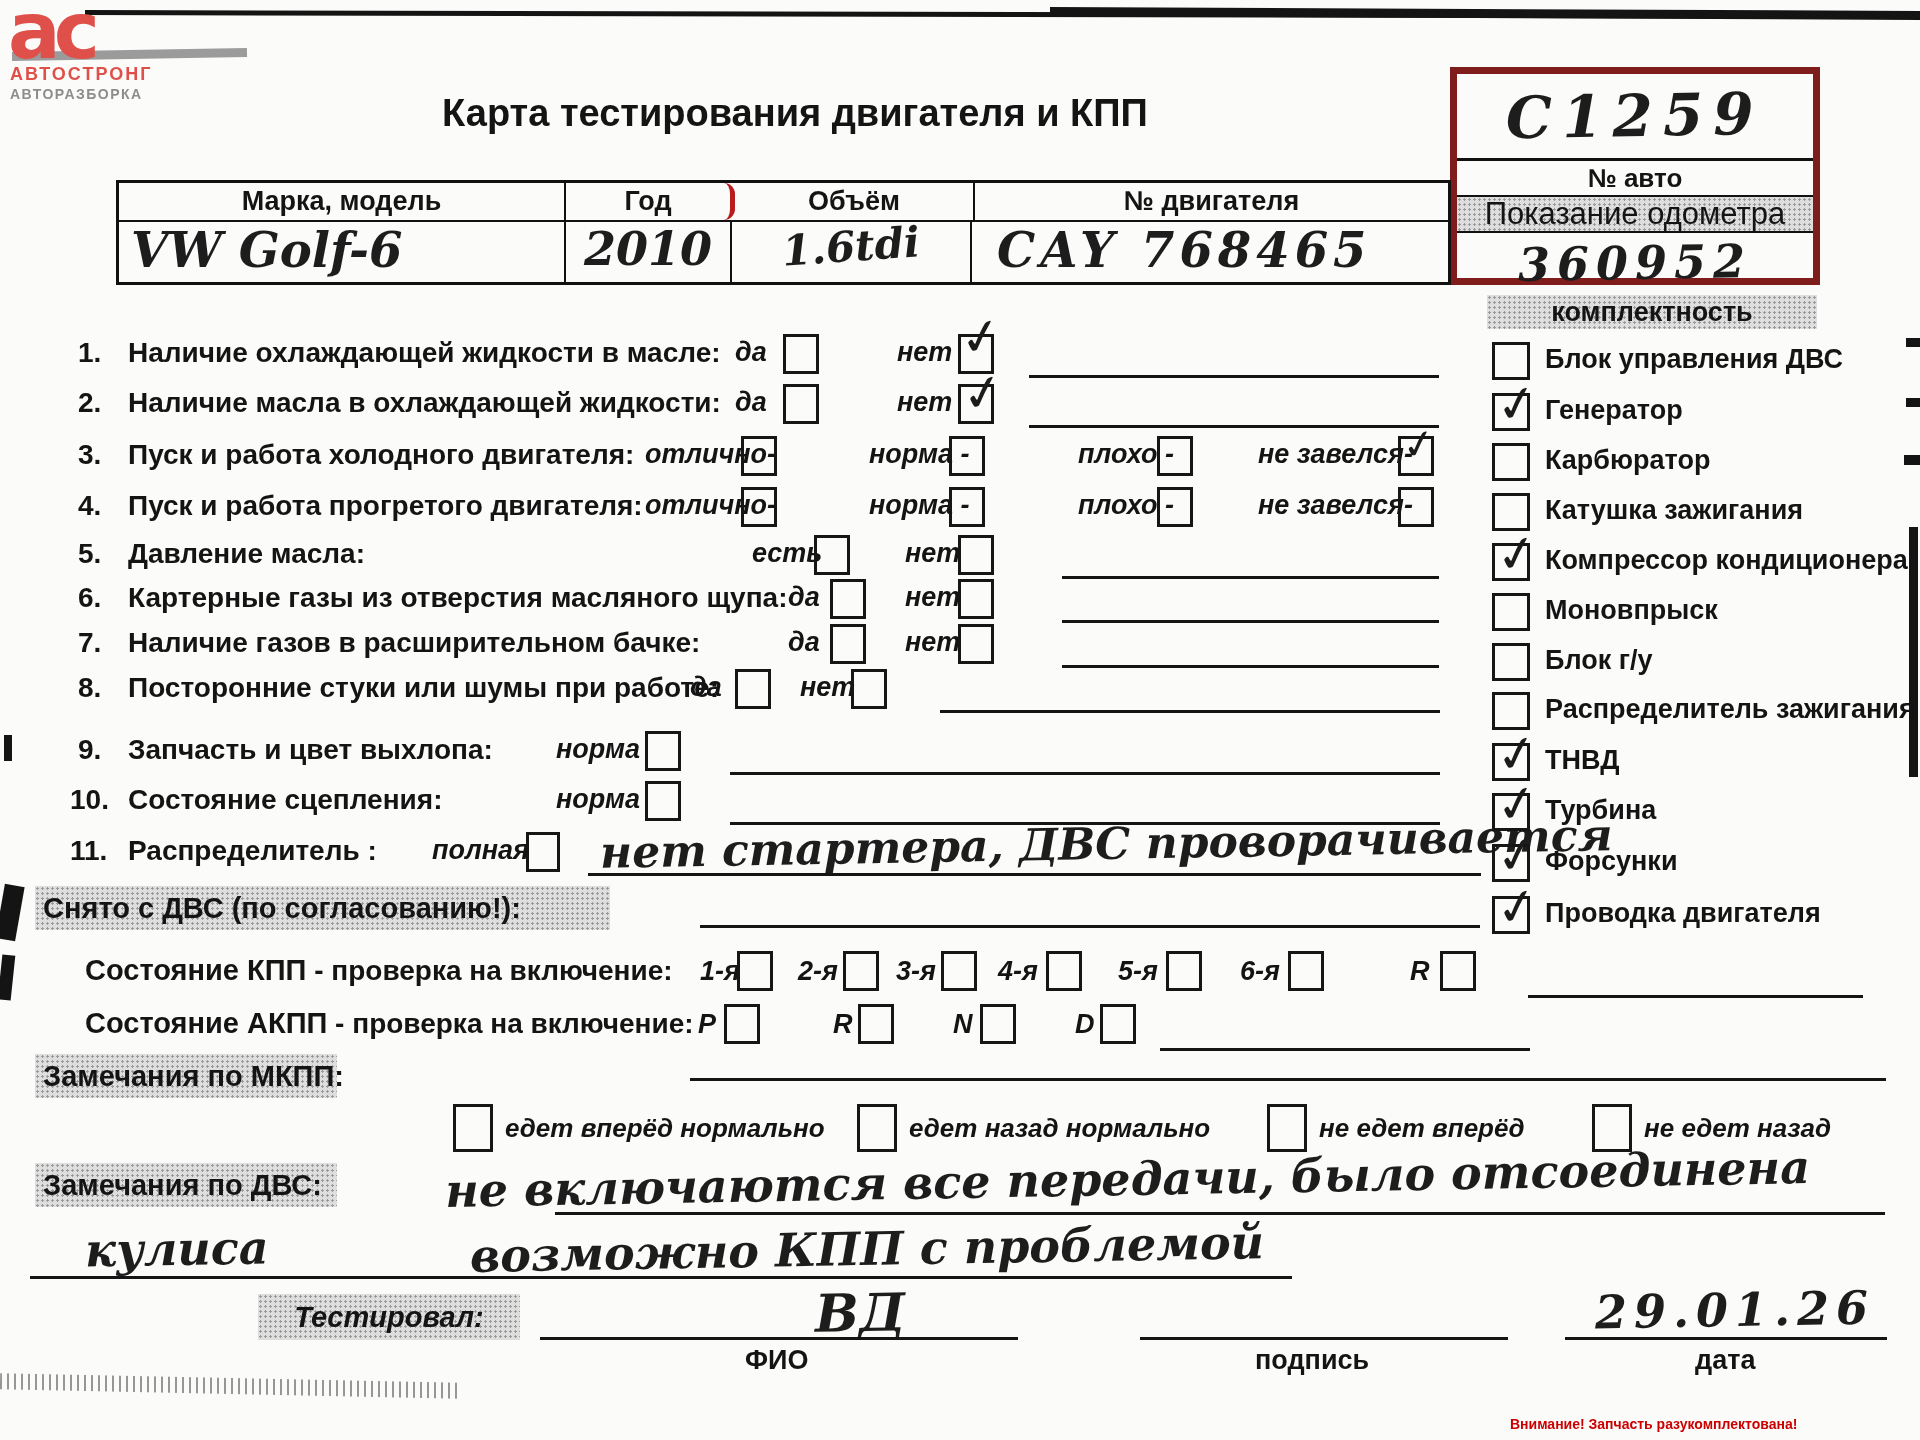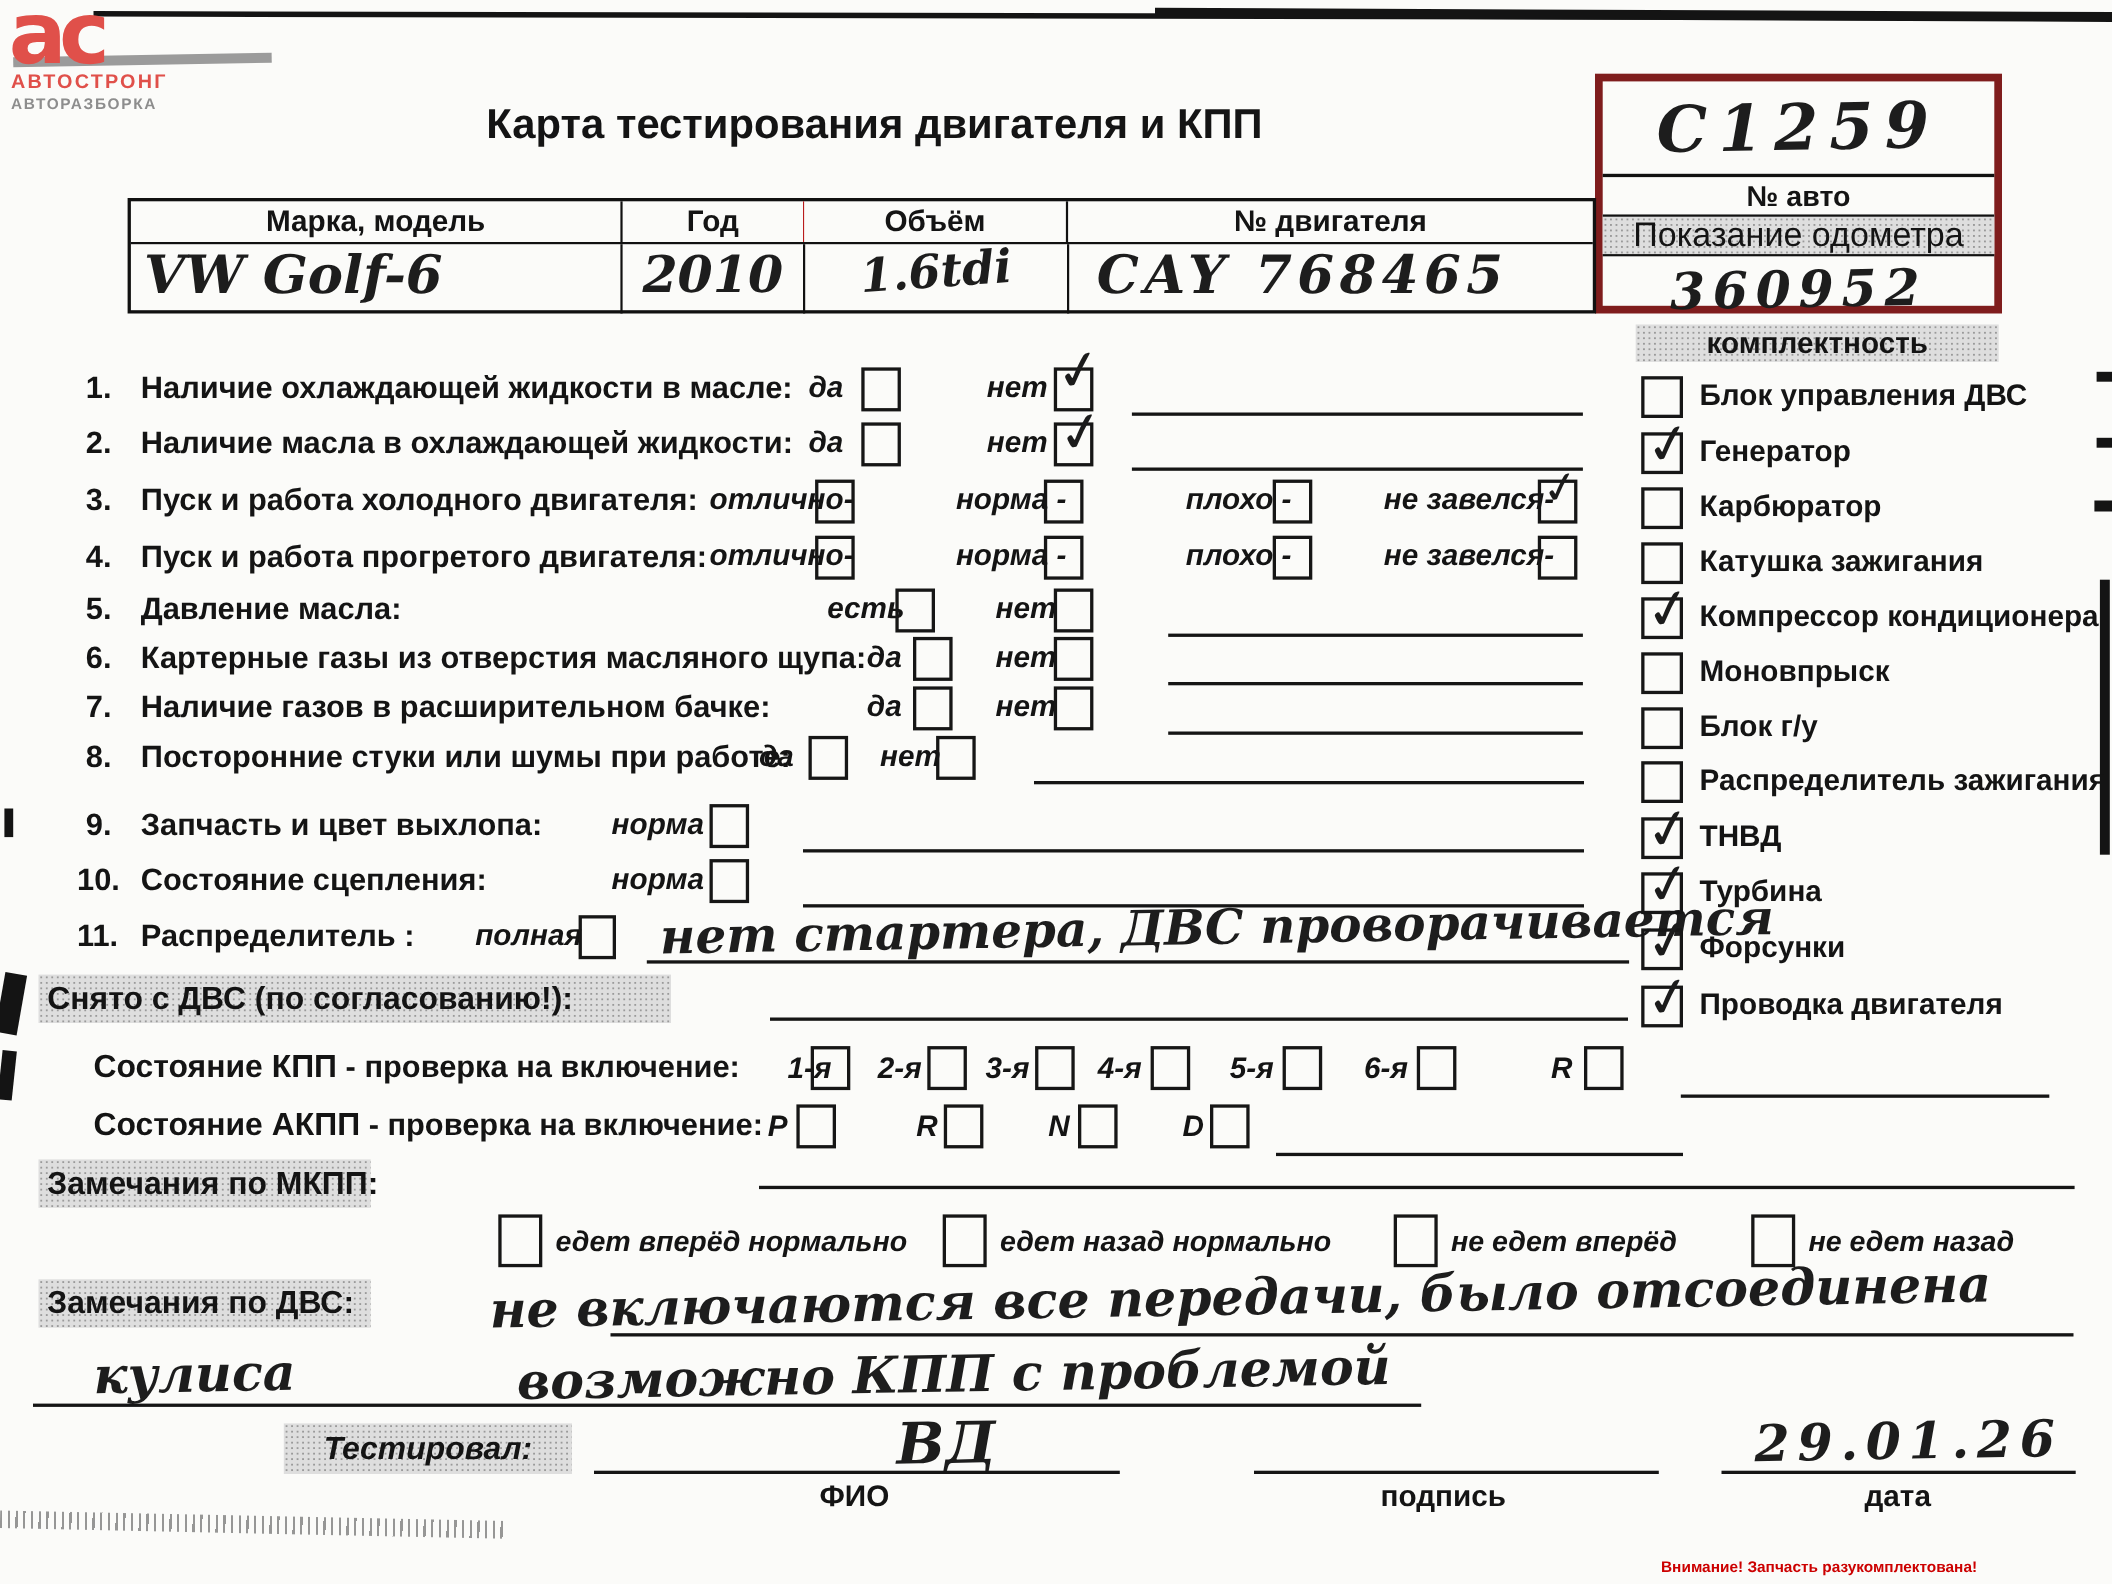--- a/index.html
+++ b/index.html
@@ -57,21 +57,21 @@
       <span style="font-size:31px;font-weight:normal;">Показание одометра</span>
     </div>
     <div style="height:60px;border-top:2px solid #111;display:flex;align-items:center;justify-content:center;">
       <span class="hand" style="font-size:46px;letter-spacing:7px;">360952</span>
     </div>
   </div>
 
   <div class="abs" style="left:116px;top:180px;width:1335px;height:105px;border:3px solid #111;box-sizing:border-box;">
     <div style="display:flex;height:37px;border-bottom:2px solid #111;">
       <div class="hdr" style="width:445px;border-right:2px solid #111;line-height:37px;">Марка, модель</div>
-      <div class="hdr" style="width:164px;border-right:1px solid #b91c1c;line-height:37px;">Год</div>
+      <div class="hdr" style="width:164px;border-right:5px solid #b91c1c;line-height:37px;border-radius:11px;">Год</div>
       <div class="hdr" style="width:238px;border-right:2px solid #111;line-height:37px;">Объём</div>
       <div class="hdr" style="flex:1;line-height:37px;">№ двигателя</div>
     </div>
     <div style="display:flex;height:63px;">
       <div style="width:445px;border-right:2px solid #111;"><span class="hand" style="font-size:48px;margin-left:12px;">VW Golf-6</span></div>
       <div style="width:164px;border-right:2px solid #111;text-align:center;"><span class="hand" style="font-size:46px;">2010</span></div>
       <div style="width:238px;border-right:2px solid #111;text-align:center;"><span class="hand" style="font-size:42px;transform:rotate(-4deg);display:inline-block;">1.6tdi</span></div>
       <div style="flex:1;"><span class="hand" style="font-size:48px;margin-left:25px;letter-spacing:5px;">CAY 768465</span></div>
     </div>
   </div>
@@ -203,21 +203,21 @@
   <span class="abs clabel" style="left:1545px;top:898px;">Проводка двигателя</span>
 
   <div class="abs shade" style="left:35px;top:886px;width:575px;height:44px;">
     <span class="shlbl">Снято с ДВС (по согласованию!):</span>
   </div>
   <div class="abs uline" style="left:700px;top:925px;width:780px;"></div>
 
   <div class="abs" style="left:85px;top:954px;white-space:nowrap;">
     <span style="font-size:29px;font-weight:bold;">Состояние КПП</span><span style="font-size:28px;font-weight:bold;"> - проверка на включение:</span>
   </div>
-  <span class="abs opt" style="left:700px;top:956px;margin-left:16px;">1-я</span>
+  <span class="abs opt" style="left:700px;top:956px;">1-я</span>
   <div class="abs cb" style="left:737px;top:951px;"></div>
   <span class="abs opt" style="left:798px;top:956px;">2-я</span>
   <div class="abs cb" style="left:843px;top:951px;"></div>
   <span class="abs opt" style="left:896px;top:956px;">3-я</span>
   <div class="abs cb" style="left:941px;top:951px;"></div>
   <span class="abs opt" style="left:998px;top:956px;">4-я</span>
   <div class="abs cb" style="left:1046px;top:951px;"></div>
   <span class="abs opt" style="left:1118px;top:956px;">5-я</span>
   <div class="abs cb" style="left:1166px;top:951px;"></div>
   <span class="abs opt" style="left:1240px;top:956px;">6-я</span>

